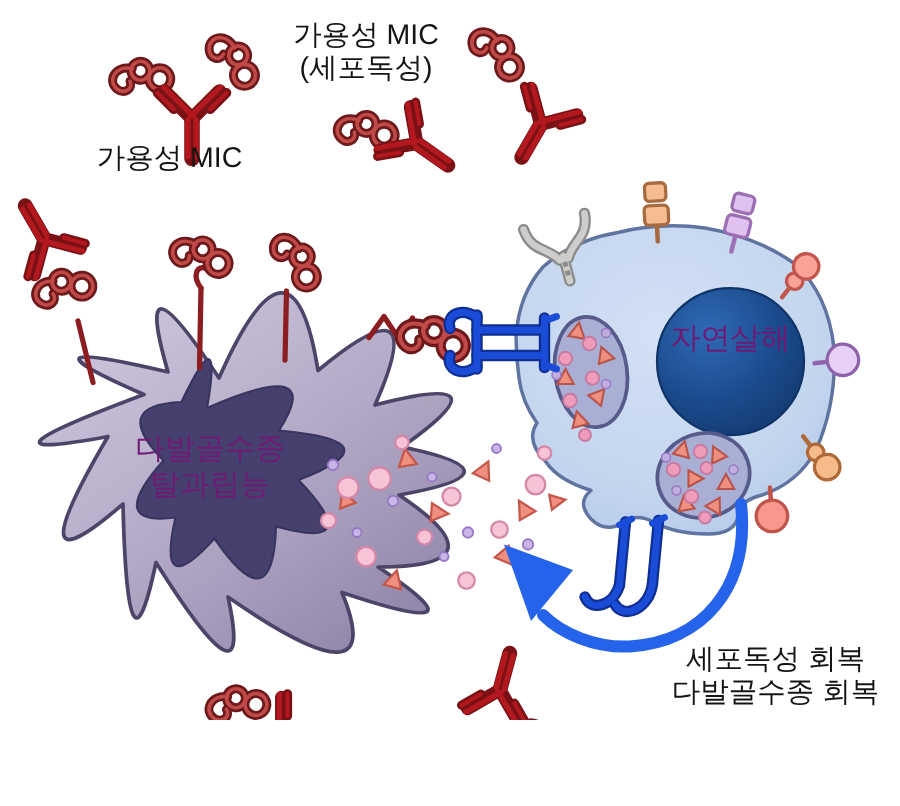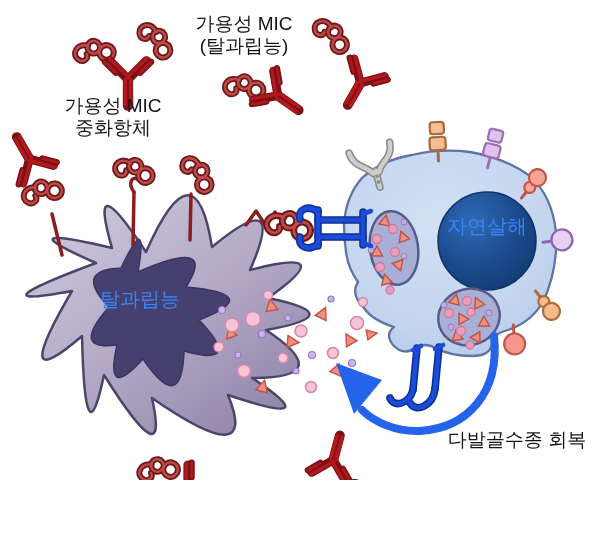--- a/index.html
+++ b/index.html
@@ -1,21 +1,21 @@
 <!DOCTYPE html>
 <html><head>
 <meta charset="utf-8">
 <style>
   html,body{margin:0;padding:0;background:#fff;}
   .stage{position:relative;width:600px;height:480px;background:#fff;overflow:hidden;
          font-family:"Liberation Sans","DejaVu Sans",sans-serif;}
   .stage svg{position:absolute;left:0;top:0;}
   .lbl{position:absolute;transform:translateX(-50%);text-align:center;
        font-size:19px;line-height:1.18;color:#141414;white-space:nowrap;z-index:5;}
-  .lbl.white{color:#3b82f6;font-size:20px;}
+  .lbl.white{color:#701a75;font-size:20px;}
 </style>
 </head>
 <body>
 
 <div class="stage">
 
 <svg width="600" height="537" viewBox="0 0 600 537">
   <defs>
     <radialGradient id="nkgrad" cx="45%" cy="35%" r="75%">
       <stop offset="0%" stop-color="#d3e0f5"></stop>
@@ -263,36 +263,37 @@
     <use href="#antibody" transform="translate(277,95) rotate(-55) scale(1.1)"></use>
     <use href="#antibody" transform="translate(361,82) rotate(30) scale(1.1)"></use>
     <use href="#antibody" transform="translate(30,160) rotate(150) scale(1.1)"></use>
     <use href="#antibody" transform="translate(187,489) rotate(-45) scale(1.1)"></use>
     <use href="#antibody" transform="translate(333,461) rotate(195) scale(1.1)"></use>
   </g>
 </svg>
 
 <div class="lbl" style="left:244px;top:13px">
   <div>가용성 MIC</div>
-  <div>(탈과립능)</div>
+  <div>(세포독성)</div>
 </div>
 
 <div class="lbl" style="left:113px;top:95px">
   <div>가용성 MIC</div>
-  <div>중화항체</div>
 </div>
 
 <div class="lbl" style="left:309px;top:158px">
 </div>
 
 <div class="lbl white" style="left:487px;top:215px">
   <div>자연살해</div>
 </div>
 
 <div class="lbl white" style="left:140px;top:288px">
+  <div>다발골수종</div>
   <div>탈과립능</div>
 </div>
 
 <div class="lbl" style="left:517px;top:429px">
+  <div>세포독성 회복</div>
   <div>다발골수종 회복</div>
 </div>
 
 </div>
 
 </body></html>

